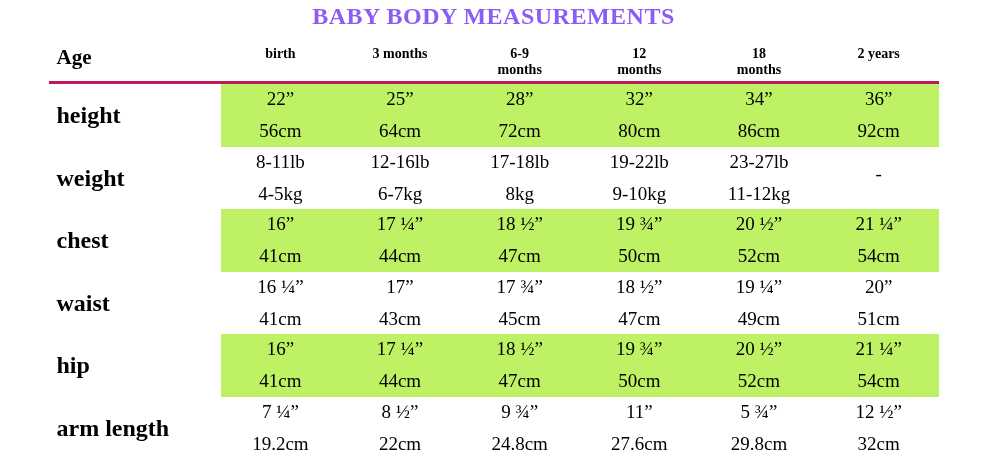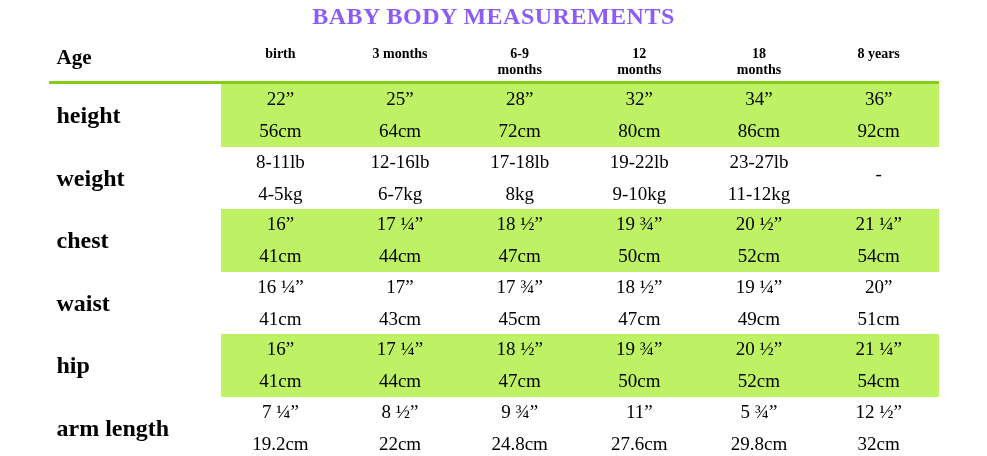--- a/index.html
+++ b/index.html
@@ -52,21 +52,21 @@
     font-weight: bold;
     padding: 4px 0;
     vertical-align: top;
     line-height: 1.12;
   }
   th.head-col .sub {
     display: block;
     font-weight: bold;
   }
   thead tr {
-    border-bottom: 3px solid #84cc16;
+    border-bottom: 3px solid #be185d;
   }
   tbody td {
     text-align: center;
     font-size: 19px;
     padding: 3px 0 4px 0;
     line-height: 1.25;
   }
   tbody td.rowlabel {
     text-align: left;
     font-weight: bold;
@@ -103,21 +103,21 @@
         <col class="c-data">
     </colgroup>
     <thead>
       <tr>
         <th class="head-label">Age</th>
       <th class="head-col"><span>birth</span></th>
           <th class="head-col"><span>3 months</span></th>
           <th class="head-col"><span>6-9</span><span class="sub">months</span></th>
           <th class="head-col"><span>12</span><span class="sub">months</span></th>
           <th class="head-col"><span>18</span><span class="sub">months</span></th>
-          <th class="head-col"><span>8 years</span></th>
+          <th class="head-col"><span>2 years</span></th>
         </tr>
     </thead>
     <tbody>
         <tr class="shaded">
           <td class="rowlabel">height</td>
           <td>
             <span class="imperial">22”</span>
             <span class="metric">56cm</span>
           </td>
           <td>

